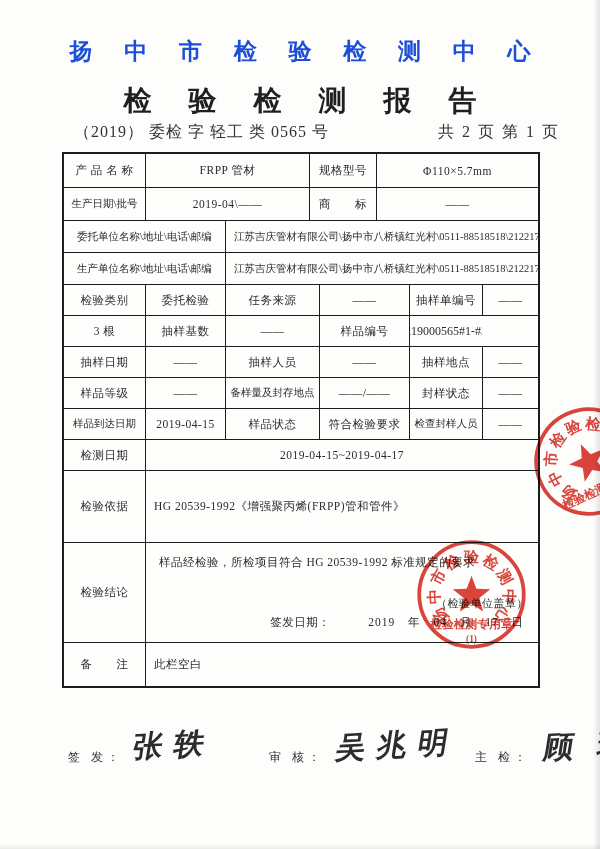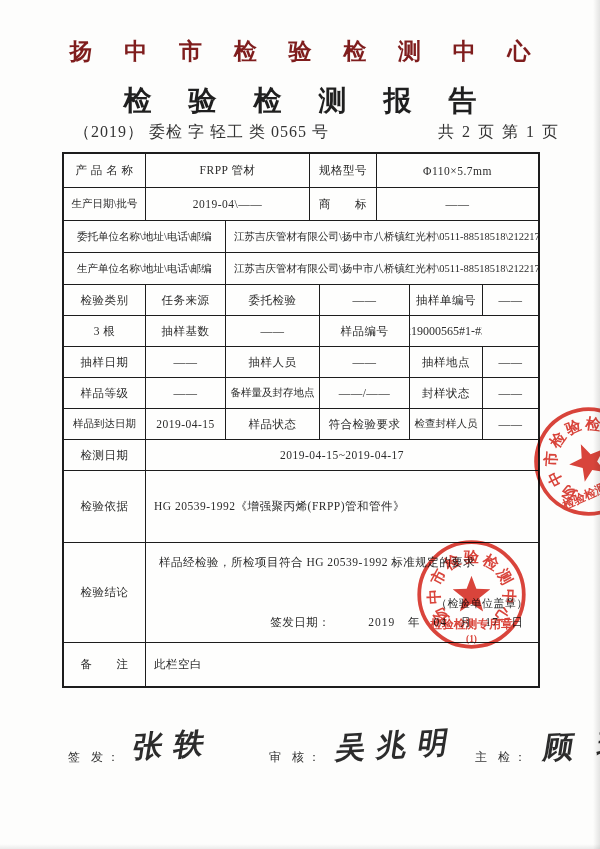--- a/index.html
+++ b/index.html
@@ -11,21 +11,21 @@
     -webkit-font-smoothing:antialiased;
   }
   .page{position:absolute;inset:0;}
   .edge-right{position:absolute;top:0;right:0;width:7px;height:100%;
     background:linear-gradient(to right,rgba(0,0,0,0),rgba(0,0,0,0.10));}
   .edge-bottom{position:absolute;left:0;bottom:0;width:100%;height:5px;
     background:linear-gradient(to bottom,rgba(0,0,0,0),rgba(0,0,0,0.07));}
 
   .org-title{
     position:absolute;top:36px;left:0;width:100%;text-align:center;
-    font-size:23px;font-weight:bold;letter-spacing:13px;color:#7f1d1d;
+    font-size:23px;font-weight:bold;letter-spacing:13px;color:#1d4ed8;
     text-indent:13px;
   }
   .report-title{
     position:absolute;top:82px;left:0;width:100%;text-align:center;
     font-size:28px;font-weight:bold;letter-spacing:15px;color:#1f1f1f;
     text-indent:15px;
   }
   .refline{
     position:absolute;top:122px;left:62px;width:498px;
     display:flex;justify-content:space-between;align-items:flex-end;
@@ -115,22 +115,22 @@
     <div class="row cols-b h32">
       <div class="c small">委托单位名称\地址\电话\邮编</div>
       <div class="c small left">江苏吉庆管材有限公司\扬中市八桥镇红光村\0511-88518518\212217</div>
     </div>
     <div class="row cols-b h32">
       <div class="c small">生产单位名称\地址\电话\邮编</div>
       <div class="c small left">江苏吉庆管材有限公司\扬中市八桥镇红光村\0511-88518518\212217</div>
     </div>
     <div class="row cols-c h31">
       <div class="c">检验类别</div>
+      <div class="c">委托检验</div>
       <div class="c">任务来源</div>
-      <div class="c">委托检验</div>
       <div class="c">——</div>
       <div class="c">抽样单编号</div>
       <div class="c">——</div>
     </div>
     <div class="row cols-c h31">
       <div class="c">3 根</div>
       <div class="c">抽样基数</div>
       <div class="c">——</div>
       <div class="c">样品编号</div>
       <div class="c small" style="font-size:12px;">219000565#1-#3</div>

